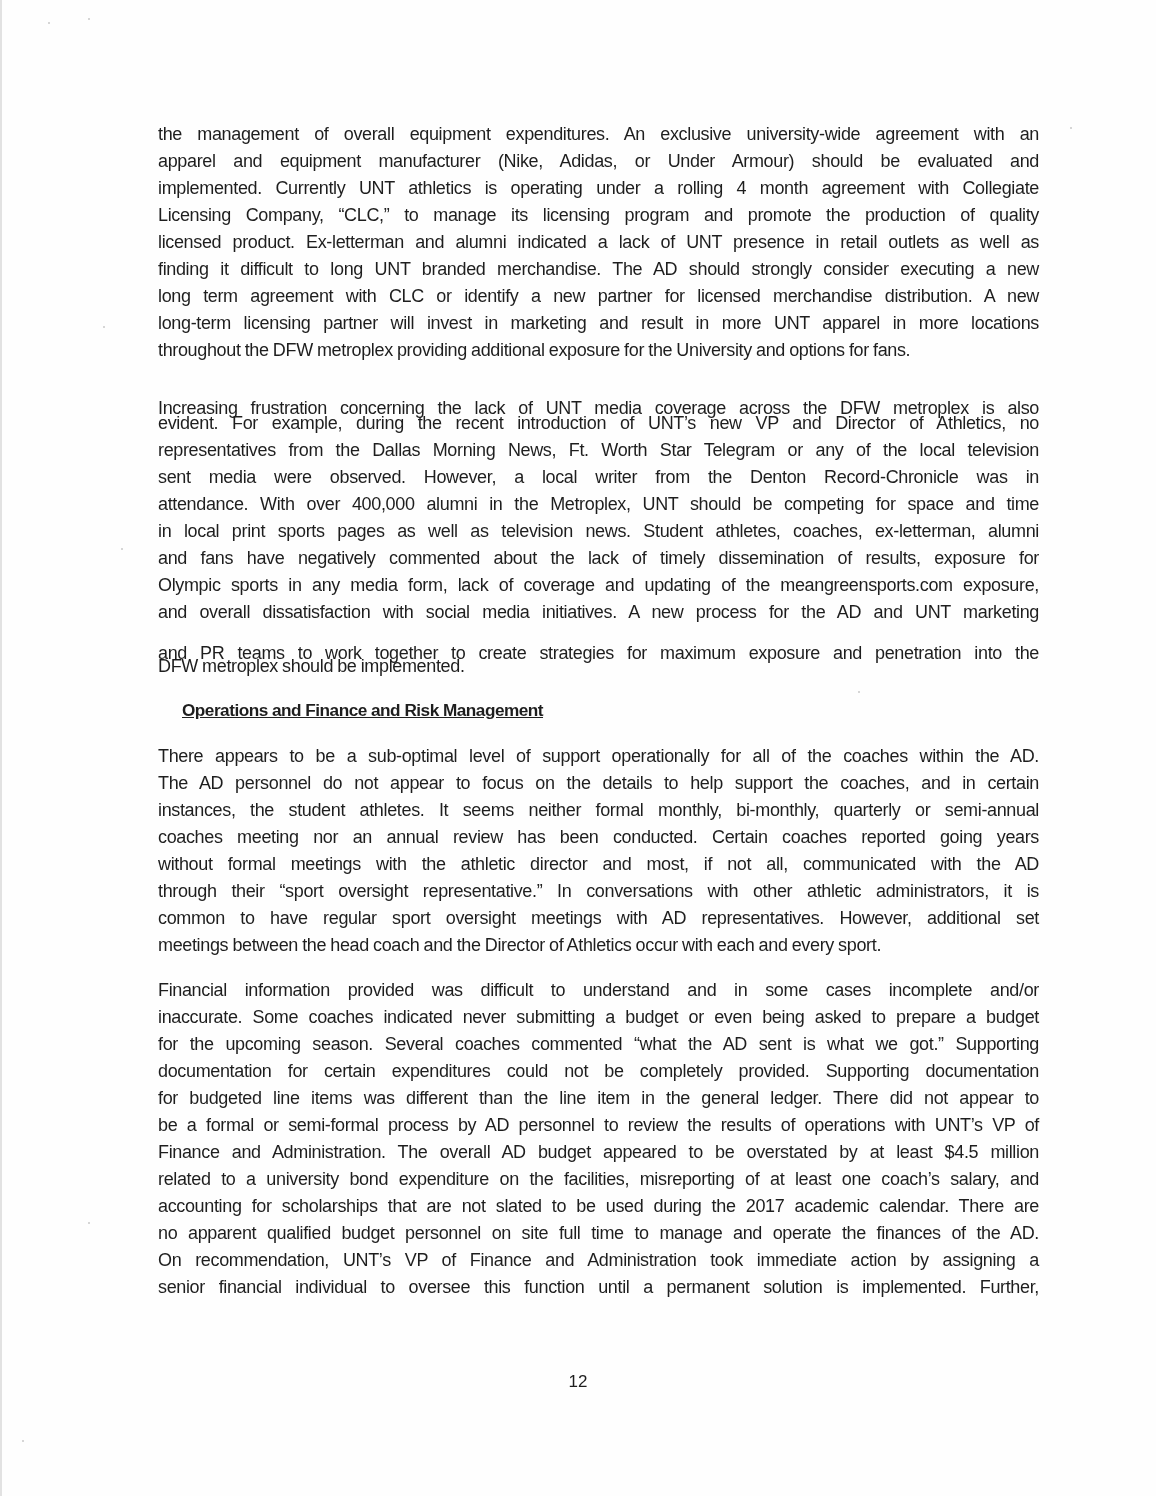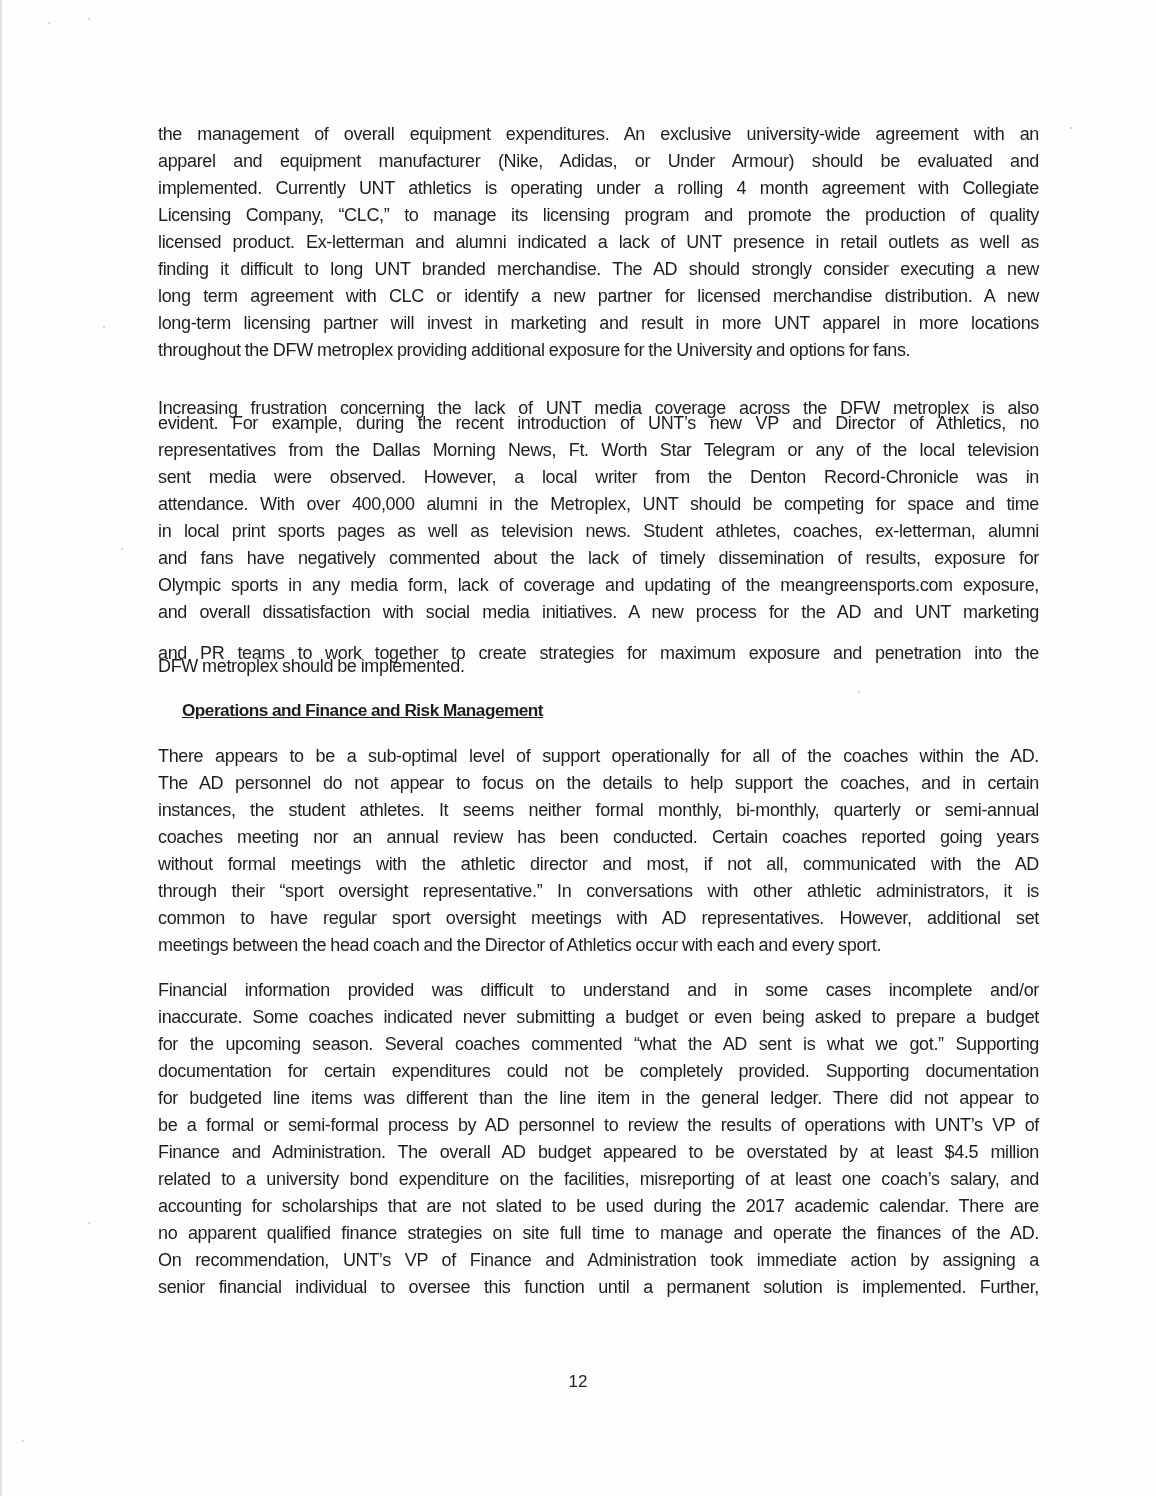--- a/index.html
+++ b/index.html
@@ -75,21 +75,21 @@
   <div>
     <div class="line" style="top:977px">Financial information provided was difficult to understand and in some cases incomplete and/or</div>
     <div class="line" style="top:1004px">inaccurate.  Some coaches indicated never submitting a budget or even being asked to prepare a budget</div>
     <div class="line" style="top:1031px">for the upcoming season.  Several coaches commented “what the AD sent is what we got.”  Supporting</div>
     <div class="line" style="top:1058px">documentation for certain expenditures could not be completely provided.  Supporting documentation</div>
     <div class="line" style="top:1085px">for budgeted line items was different than the line item in the general ledger.  There did not appear to</div>
     <div class="line" style="top:1112px">be a formal or semi-formal process by AD personnel to review the results of operations with UNT’s VP of</div>
     <div class="line" style="top:1139px">Finance and Administration.  The overall AD budget appeared to be overstated by at least $4.5 million</div>
     <div class="line" style="top:1166px">related to a university bond expenditure on the facilities, misreporting of at least one coach’s salary, and</div>
     <div class="line" style="top:1193px">accounting for scholarships that are not slated to be used during the 2017 academic calendar.  There are</div>
-    <div class="line" style="top:1220px">no apparent qualified finance strategies on site full time to manage and operate the finances of the AD.</div>
+    <div class="line" style="top:1220px">no apparent qualified budget personnel on site full time to manage and operate the finances of the AD.</div>
     <div class="line" style="top:1247px">On recommendation, UNT’s VP of Finance and Administration took immediate action by assigning a</div>
     <div class="line" style="top:1274px">senior financial individual to oversee this function until a permanent solution is implemented.  Further,</div>
   </div>
 
   <div class="page-number">12</div>
 
   <div class="speck" style="left:48px; top:22px"></div>
   <div class="speck" style="left:88px; top:18px"></div>
   <div class="speck" style="left:103px; top:326px"></div>
   <div class="speck" style="left:121px; top:548px"></div>

